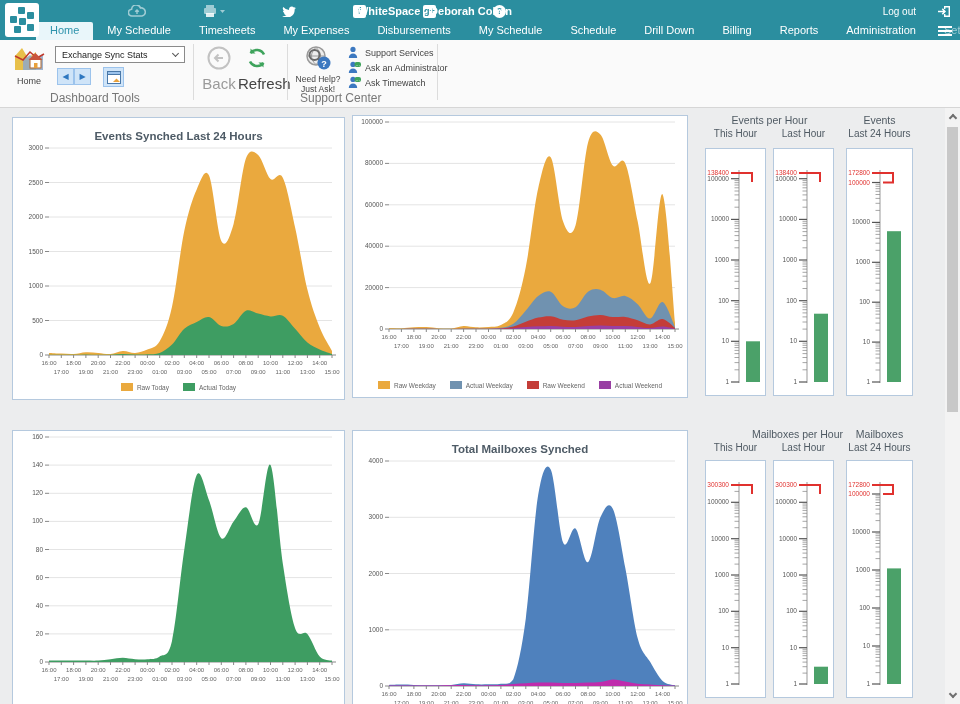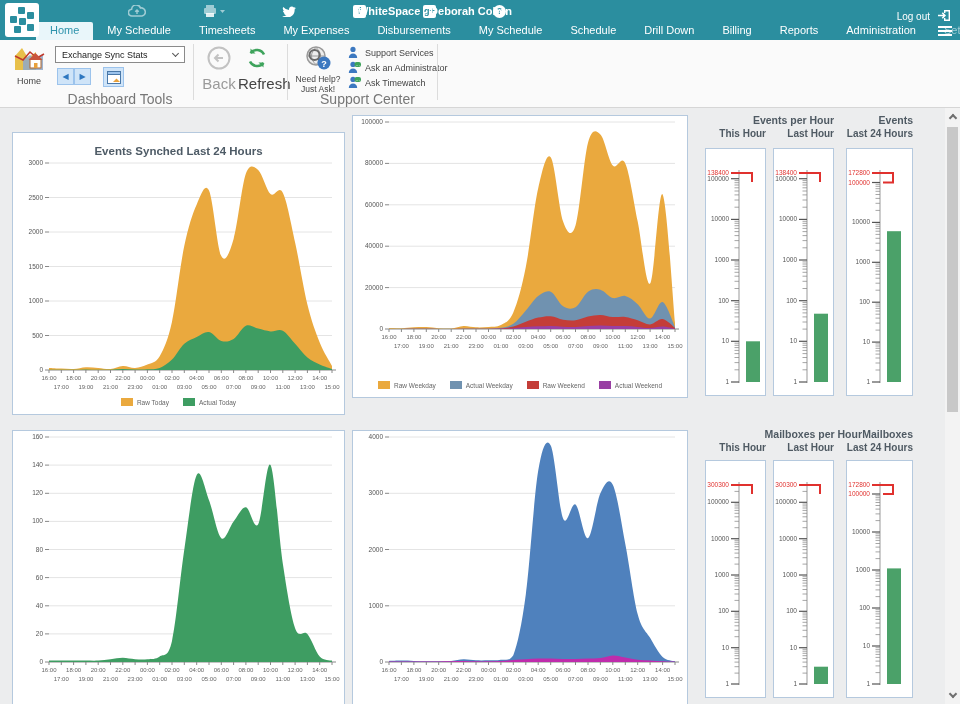--- a/index.html
+++ b/index.html
@@ -10,34 +10,34 @@
   .titlebar { position:absolute; left:0; top:0; width:960px; height:22px; background:#2B8E9F; }
   .navbar   { position:absolute; left:0; top:22px; width:960px; height:18px; background:#2B8E9F; }
   .logo { position:absolute; left:5px; top:3px; width:34px; height:34px; background:#fff; border-radius:3px; z-index:20; }
   .logo i { position:absolute; background:#2B8E9F; width:7px; height:7px; border-radius:1px; }
   .hdr-icons { position:absolute; left:128px; top:0; height:22px; display:flex; align-items:center; gap:57px; }
   .hicon { color:rgba(255,255,255,.55); font-size:11px; display:flex; align-items:center; cursor:pointer; }
   .hicon.solid { color:#fff; }
   .sq { width:13px; height:13px; background:#fff; border-radius:2px; color:#2B8E9F; font-size:9px; font-weight:bold; display:flex; align-items:center; justify-content:center; }
   .circ { width:13px; height:13px; background:#fff; border-radius:50%; color:#2B8E9F; font-size:9px; font-weight:bold; display:flex; align-items:center; justify-content:center; }
   .app-title { position:absolute; left:0; right:90px; top:0; height:22px; text-align:center; line-height:22px; color:#fff; font-size:11px; font-weight:bold; }
-  .logout { position:absolute; right:8px; top:0; height:22px; display:flex; align-items:flex-end; gap:8px; color:#fff; font-size:10px; cursor:pointer; }
+  .logout { position:absolute; right:8px; top:0; height:22px; display:flex; align-items:center; gap:22px; color:#fff; font-size:10px; cursor:pointer; }
 
   
   .tabs { position:absolute; left:36px; top:0; height:18px; display:flex; }
   .tab { color:#fff; font-size:11px; padding:0 14px; height:18px; line-height:17px; cursor:pointer; white-space:nowrap; }
   .tab.active { background:#E9F6FA; color:#2E93AC; border-radius:2px 2px 0 0; }
   .tab.muted { color:rgba(255,255,255,.55); }
   .hamburger { position:absolute; right:8px; top:4px; width:14px; cursor:pointer; }
   .hamburger div { height:2px; background:#fff; margin-bottom:2px; }
 
   
   .ribbon { position:absolute; left:0; top:40px; width:960px; height:68px; background:#FAFAFA; border-bottom:1px solid #D6D6D6; }
   .rsep { position:absolute; top:4px; width:1px; height:56px; background:#DCDCDC; }
-  .rib-label { position:absolute; top:51px; font-size:14px; color:#777; text-align:center; }
+  .rib-label { position:absolute; top:51px; font-size:12px; color:#777; }
   .home-btn { position:absolute; left:8px; top:4px; width:42px; height:58px; text-align:center; font-size:9px; color:#444; cursor:pointer; }
   .dropdown { position:absolute; left:55px; top:6px; width:130px; height:17px; background:#fff; border:1px solid #8A8A8A; font-size:9px; color:#222; display:flex; align-items:center; padding:0 6px; justify-content:space-between; cursor:pointer; }
   .chev { width:5px; height:5px; border-right:1.5px solid #555; border-bottom:1.5px solid #555; transform:rotate(45deg); margin-top:-3px; }
   .pagebtns { position:absolute; left:57px; top:28px; display:flex; }
   .pagebtn { width:17px; height:17px; background:#CFE4F8; border:1px solid #9CC3EC; color:#2E77C0; font-size:8px; display:flex; align-items:center; justify-content:center; cursor:pointer; }
   .dashbtn { position:absolute; left:103px; top:27px; width:21px; height:20px; background:#CFE4F8; border:1px solid #9CC3EC; display:flex; align-items:center; justify-content:center; cursor:pointer; }
   .tool-btn { position:absolute; top:6px; width:38px; text-align:center; font-size:15px; cursor:pointer; }
   .tool-btn .lbl { margin-top:2px; }
   .needhelp { position:absolute; left:292px; top:4px; width:52px; text-align:center; font-size:8.5px; color:#444; cursor:pointer; }
   .support-list { position:absolute; left:348px; top:5px; }
@@ -46,21 +46,21 @@
   
   .main { position:absolute; left:0; top:108px; width:945px; height:596px; background:#ECEDEE; overflow:hidden; }
   .chart-panel { position:absolute; background:#fff; border:1px solid #B5C9DE; display:flex; flex-direction:column; }
   .chart-title { text-align:center; margin-top:12px; font-size:11.5px; font-weight:bold; color:#4E5B66; }
   .chart-panel svg { flex:1; width:100%; }
   .chart-legend { display:flex; justify-content:center; gap:14px; padding:2px 0 8px; }
   .chart-legend .item { display:flex; align-items:center; gap:4px; font-size:6.5px; color:#666; }
   .chart-legend .sw { width:12px; height:8px; display:inline-block; }
   svg text { font-family:"Liberation Sans", sans-serif; }
 
-  .g-pair-title, .g-sub { position:absolute; text-align:right; font-weight:bold; color:#4F5A63; }
+  .g-pair-title, .g-sub { position:absolute; text-align:center; font-weight:normal; color:#4F5A63; }
   .g-pair-title { font-size:10.5px; }
   .g-sub { font-size:10px; }
   .gauge-panel { position:absolute; background:#fff; border:1px solid #B5C9DE; }
 
   
   .scrollbar { position:absolute; right:0; top:108px; width:15px; height:596px; background:#F3F3F3; }
   .sb-arrow { position:absolute; left:0; width:15px; height:16px; display:flex; align-items:center; justify-content:center; cursor:pointer; }
   .sb-chev { width:6px; height:6px; border-right:2px solid #707070; border-bottom:2px solid #707070; }
   .sb-up { top:0; } .sb-up .sb-chev { transform:rotate(-135deg); margin-top:4px; }
   .sb-down { bottom:0; } .sb-down .sb-chev { transform:rotate(45deg); margin-bottom:4px; }
@@ -227,21 +227,21 @@
           <span>Ask Timewatch</span>
         </div>
       </div>
     <div class="rib-label" style="left:300px;width:135px">Support Center</div>
 
     <div class="rsep" style="left:437px"></div>
   </div>
 
   <div class="main">
 
-    <div class="chart-panel" style="left:12px;top:24px;width:333px;height:283px">
+    <div class="chart-panel" style="left:12px;top:9px;width:333px;height:283px">
       <div class="chart-title">Events Synched Last 24 Hours</div>
       <svg>
           <line x1="32" y1="213" x2="36" y2="213" stroke="#888" stroke-width="1"></line>
           <text x="30" y="215" text-anchor="end" font-size="6.5" fill="#555">0</text>
           <line x1="36" y1="178.5" x2="319" y2="178.5" stroke="#E4E4E4" stroke-width="1"></line>
           <line x1="32" y1="178.5" x2="36" y2="178.5" stroke="#888" stroke-width="1"></line>
           <text x="30" y="180.5" text-anchor="end" font-size="6.5" fill="#555">500</text>
           <line x1="36" y1="144" x2="319" y2="144" stroke="#E4E4E4" stroke-width="1"></line>
           <line x1="32" y1="144" x2="36" y2="144" stroke="#888" stroke-width="1"></line>
           <text x="30" y="146" text-anchor="end" font-size="6.5" fill="#555">1000</text>
@@ -490,20 +490,21 @@
           <line x1="306.7" y1="231" x2="306.7" y2="234" stroke="#888" stroke-width="1"></line>
           <text x="306.7" y="241" text-anchor="middle" font-size="6" fill="#666">14:00</text>
           <line x1="319" y1="231" x2="319" y2="234" stroke="#888" stroke-width="1"></line>
           <text x="319" y="250" text-anchor="middle" font-size="6" fill="#666">15:00</text>
           <path d="M36,231 L36,229.6 C38.1,229.6 44.2,229.6 48.3,229.6 C52.4,229.6 56.5,229.6 60.6,229.6 C64.7,229.6 68.8,229.6 72.9,229.6 C77,229.6 81.1,229.8 85.2,229.6 C89.3,229.4 93.4,228.7 97.5,228.2 C101.6,227.7 105.7,226.8 109.8,226.8 C113.9,226.8 118,228 122.1,228.2 C126.2,228.4 130.3,228.7 134.4,228.2 C138.5,227.7 142.6,228.5 146.7,225.4 C150.8,222.4 154.9,227.7 159,209.9 C163.1,192.1 167.2,146.2 171.3,118.5 C175.4,90.9 179.6,52.2 183.7,44 C187.8,35.8 191.9,58.8 196,69.3 C200.1,79.8 204.2,103.7 208.3,107.2 C212.4,110.7 216.5,95.6 220.6,90.4 C224.7,85.3 228.8,75.8 232.9,76.3 C237,76.8 241.1,100.2 245.2,93.2 C249.3,86.2 253.4,27.5 257.5,34.1 C261.6,40.7 265.7,105.4 269.8,132.6 C273.9,159.8 278,185.6 282.1,197.3 C286.2,209 290.3,198.2 294.4,202.9 C298.5,207.6 302.6,221 306.7,225.4 C310.8,229.9 317,228.9 319,229.6 L319,231 Z" fill="#3E9D62"></path>
         </svg>
 
     </div>
 
     <div class="chart-panel" style="left:352px;top:322px;width:336px;height:283px">
+      <div class="chart-title">Total Mailboxes Synched</div>
       <svg>
           <line x1="32" y1="231" x2="36" y2="231" stroke="#888" stroke-width="1"></line>
           <text x="30" y="233" text-anchor="end" font-size="6.5" fill="#555">0</text>
           <line x1="36" y1="174.8" x2="322" y2="174.8" stroke="#E4E4E4" stroke-width="1"></line>
           <line x1="32" y1="174.8" x2="36" y2="174.8" stroke="#888" stroke-width="1"></line>
           <text x="30" y="176.8" text-anchor="end" font-size="6.5" fill="#555">1000</text>
           <line x1="36" y1="118.5" x2="322" y2="118.5" stroke="#E4E4E4" stroke-width="1"></line>
           <line x1="32" y1="118.5" x2="36" y2="118.5" stroke="#888" stroke-width="1"></line>
           <text x="30" y="120.5" text-anchor="end" font-size="6.5" fill="#555">2000</text>
           <line x1="36" y1="62.3" x2="322" y2="62.3" stroke="#E4E4E4" stroke-width="1"></line>

